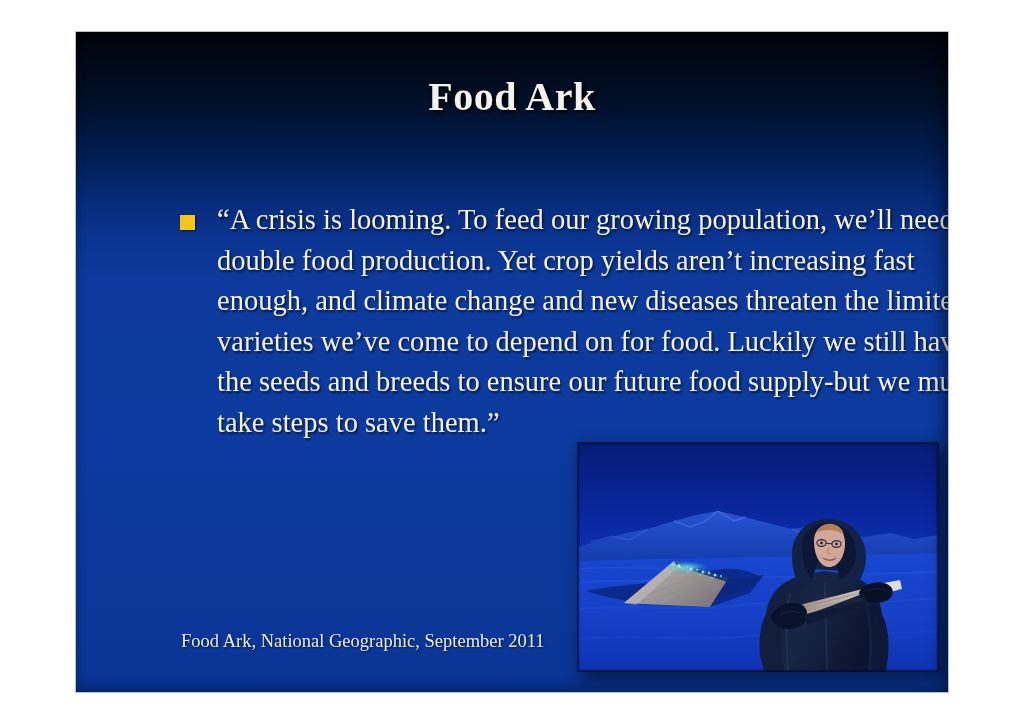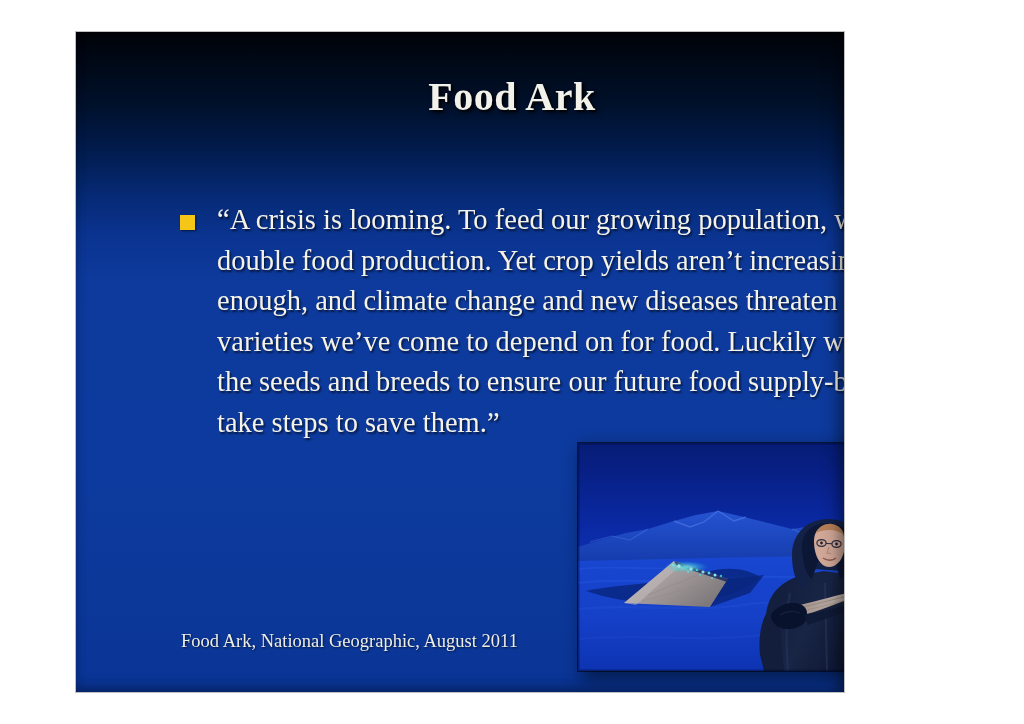--- a/index.html
+++ b/index.html
@@ -20,21 +20,21 @@
     width: 1024px;
     height: 724px;
     background: #ffffff;
   }
 
   
   #slide {
     position: absolute;
     left: 76px;
     top: 32px;
-    width: 768px;
+    width: 872px;
     height: 660px;
     background:
       linear-gradient(to bottom,
         #000408 0px,
         #000713 22px,
         #001029 70px,
         #021c4f 120px,
         #062a76 165px,
         #0b3491 205px,
         #0d3a9c 250px,
@@ -150,21 +150,21 @@
 
     <div id="title">Food Ark</div>
 
     <div id="body-block">
       <div class="bullet-row">
         <span class="bullet-marker"></span>
         <span class="bullet-text">“A crisis is looming. To feed our growing population, we’ll need to double food production. Yet crop yields aren’t increasing fast enough, and climate change and new diseases threaten the limited varieties we’ve come to depend on for food. Luckily we still have the seeds and breeds to ensure our future food supply-but we must take steps to save them.”</span>
       </div>
     </div>
 
-    <div id="caption">Food Ark, National Geographic, August 2011</div>
+    <div id="caption">Food Ark, National Geographic, September 2011</div>
 
 
     <div id="photo">
       <svg width="360" height="228" viewBox="0 0 360 228">
         <defs>
           <linearGradient id="skyGrad" x1="0" y1="0" x2="0" y2="1">
             <stop offset="0%" stop-color="#061a6e"></stop>
             <stop offset="35%" stop-color="#0b28a0"></stop>
             <stop offset="62%" stop-color="#1236bd"></stop>
             <stop offset="100%" stop-color="#153fcc"></stop>

